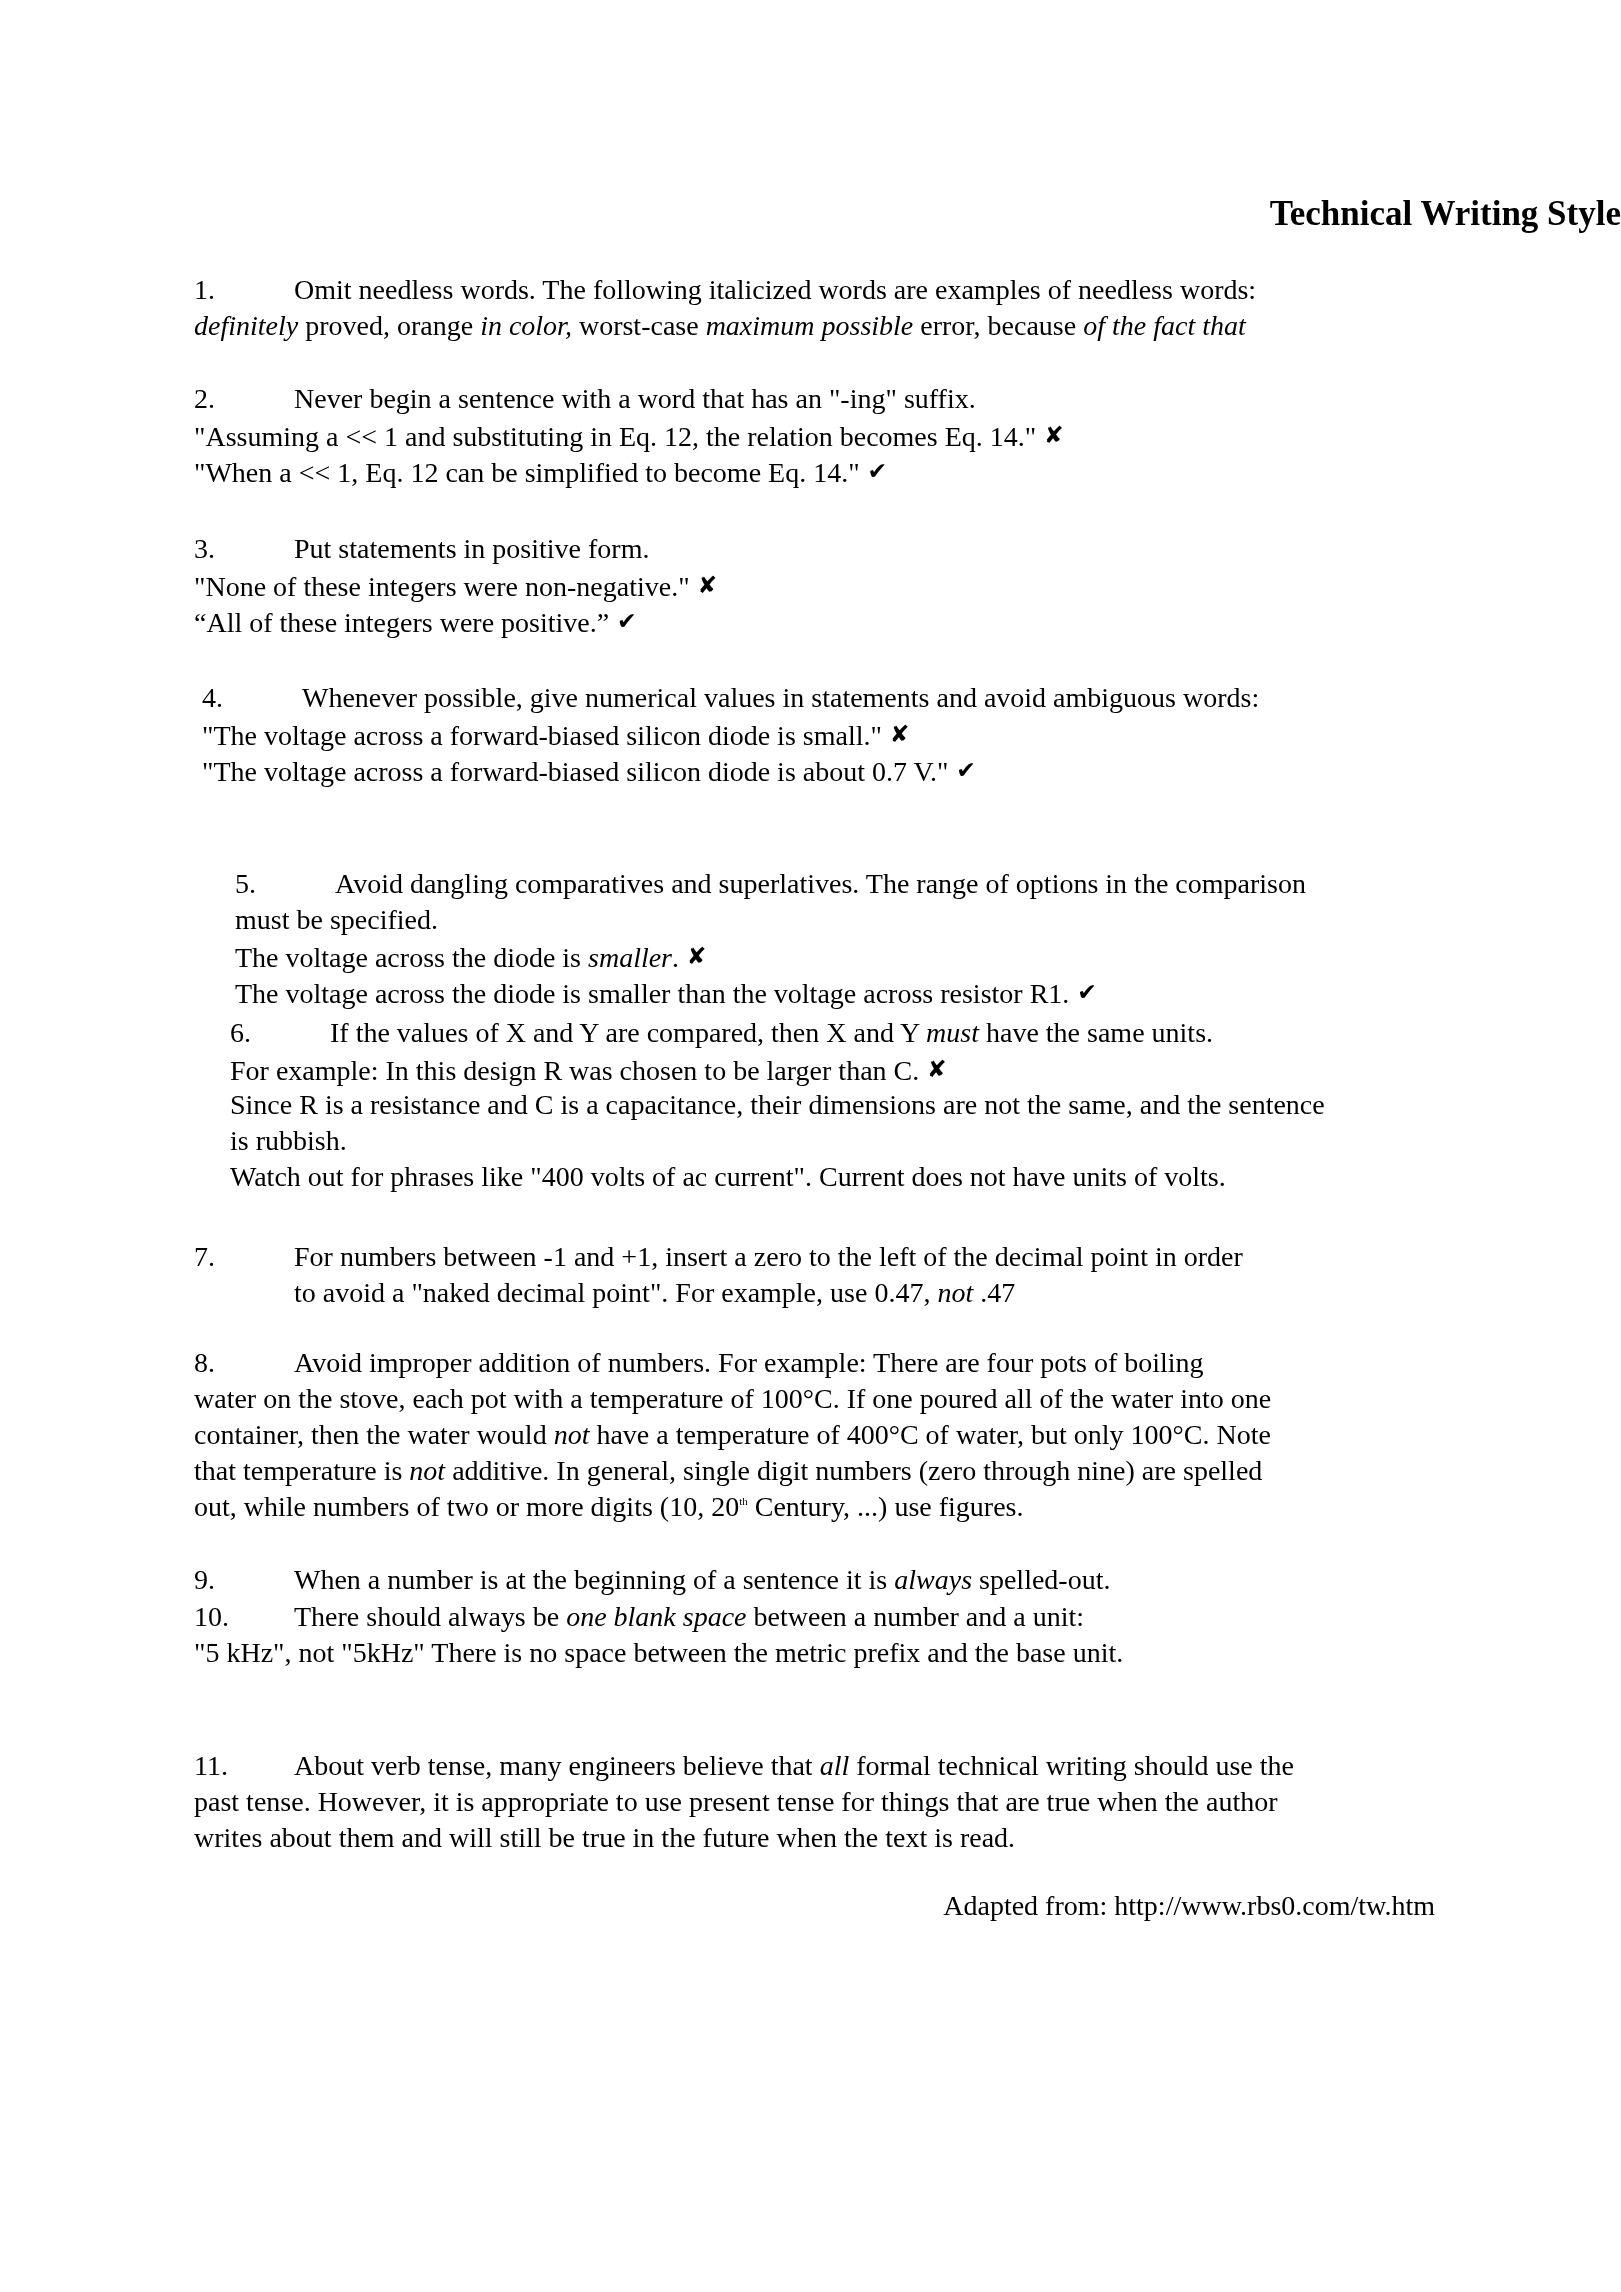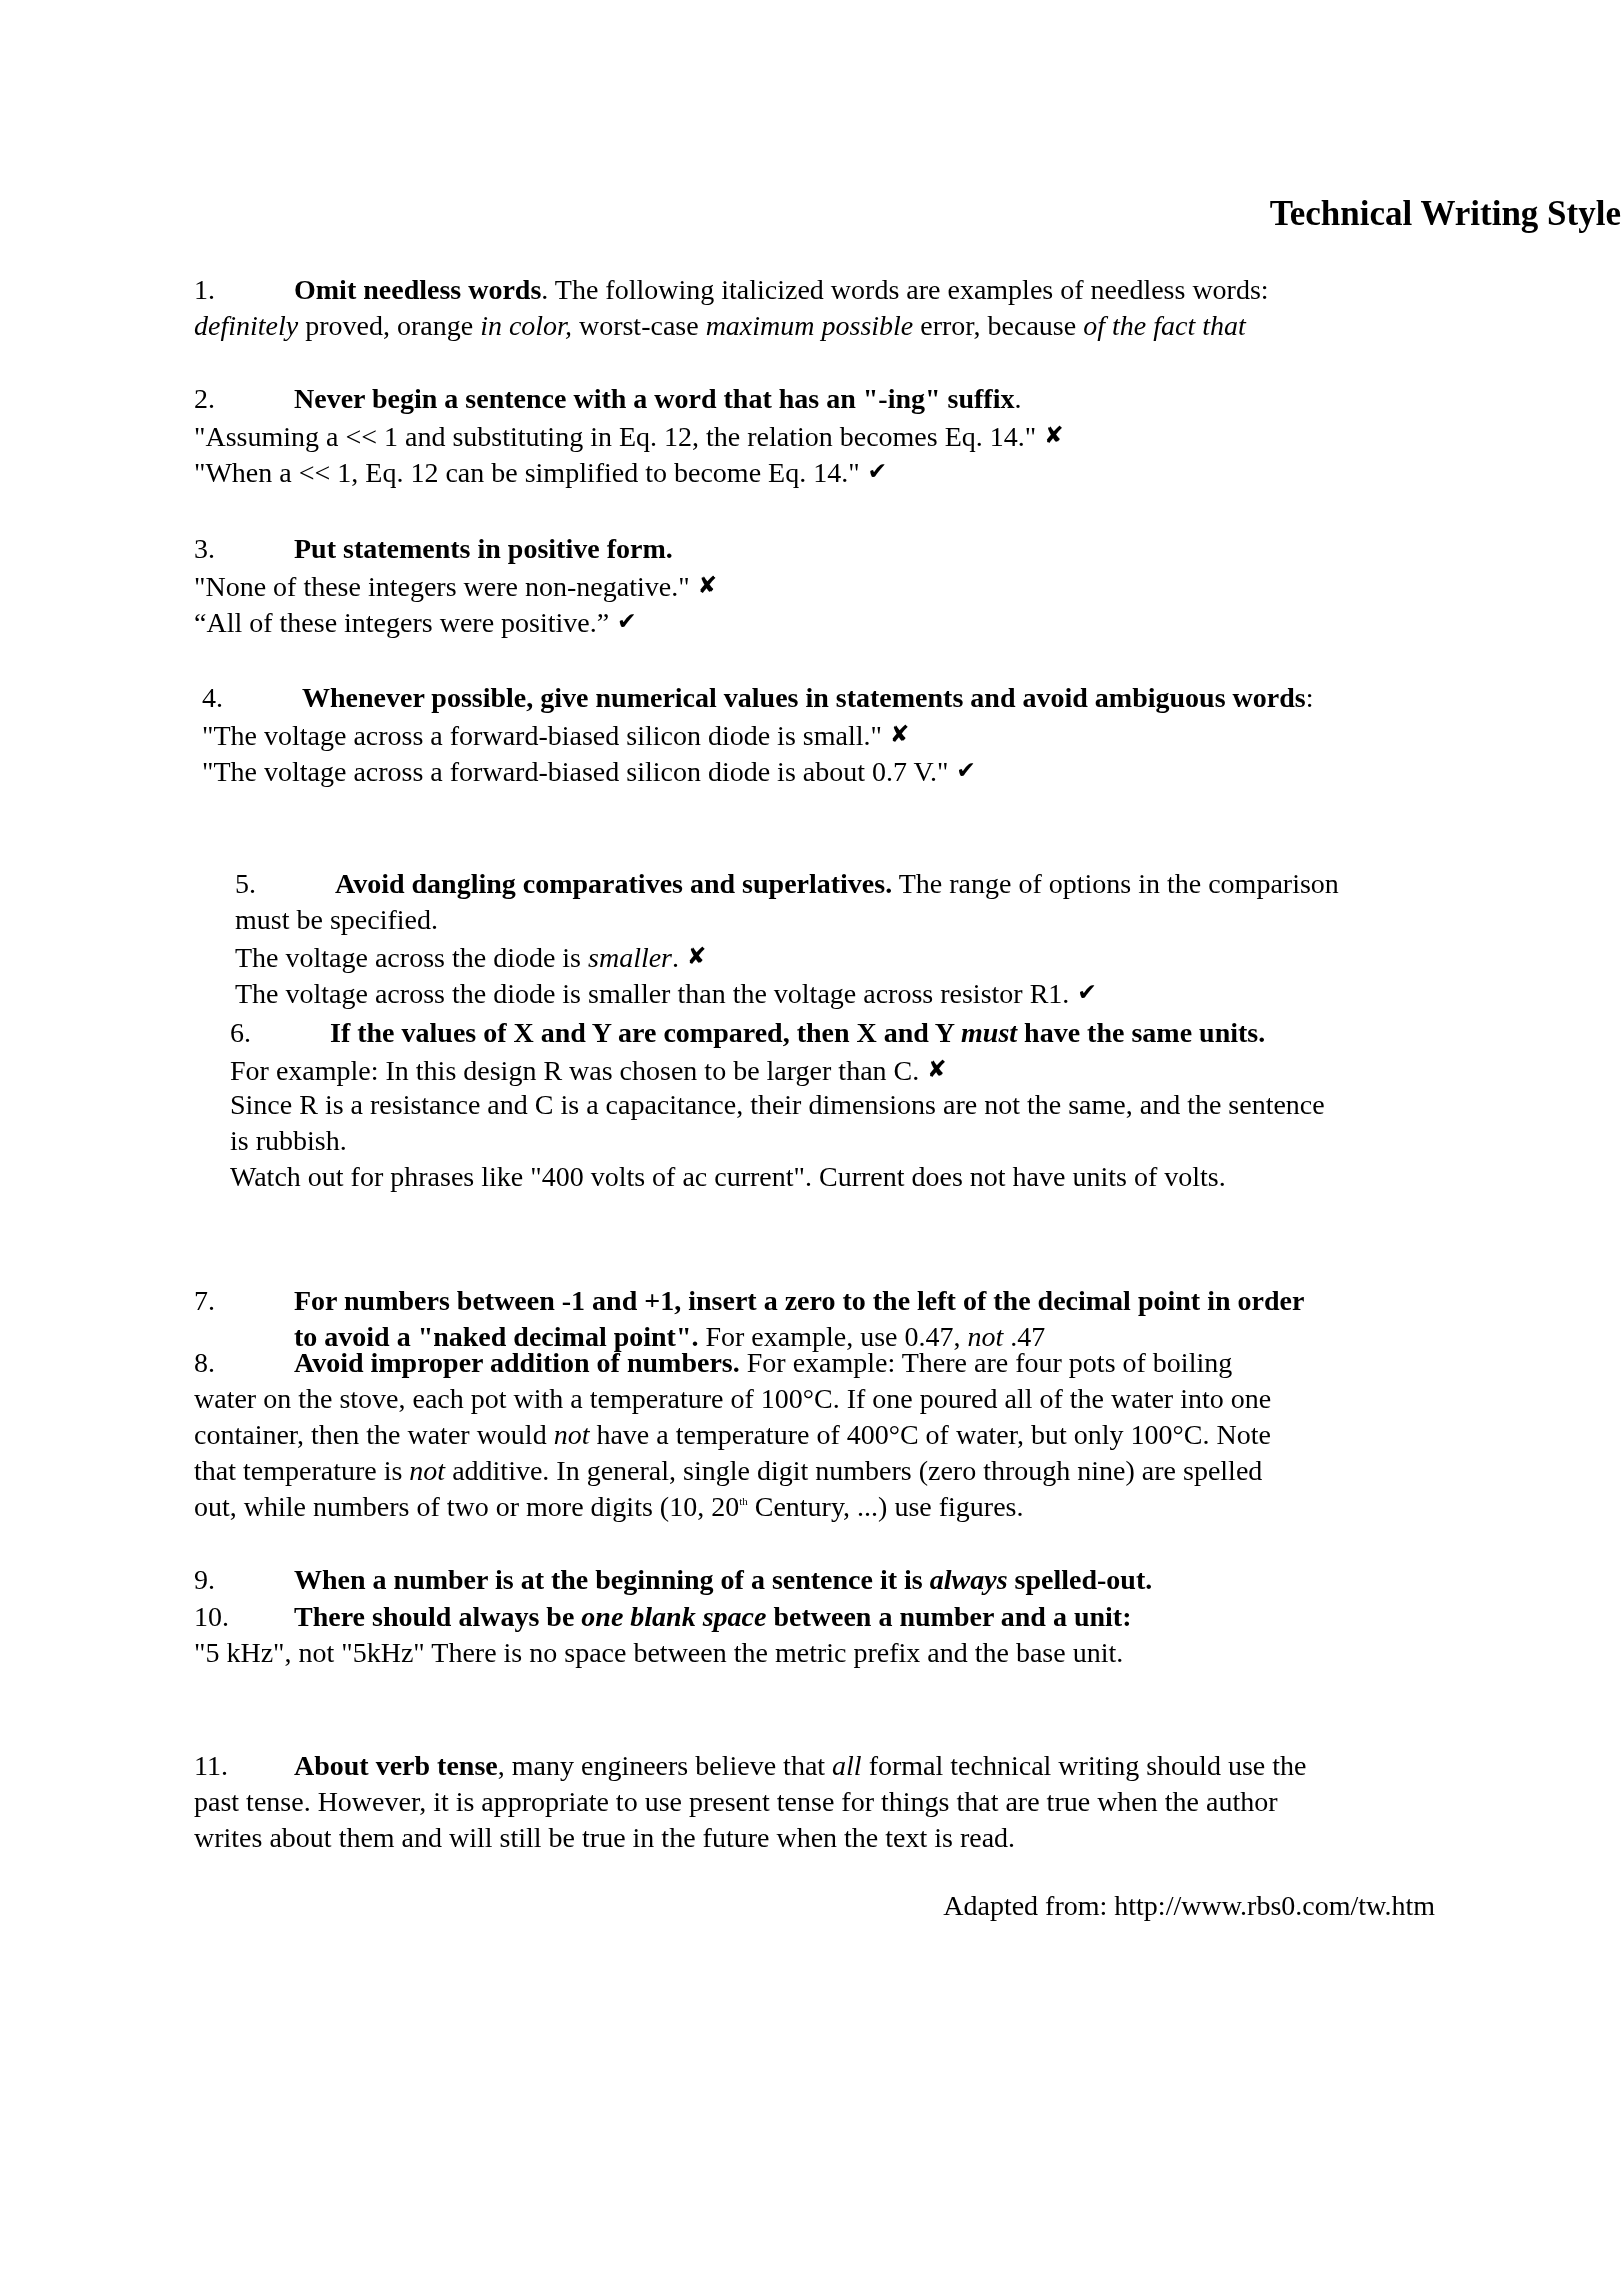--- a/index.html
+++ b/index.html
@@ -45,21 +45,21 @@
   .num {
     display: inline-block;
     width: 100px;
   }
   .hang {
     display: block;
     padding-left: 100px;
     white-space: nowrap;
     height: 36px;
   }
-  b { font-weight: bold; }
+  b { font-weight: normal; }
   i { font-style: italic; }
   .mark {
     display: inline-block;
     font-family: "DejaVu Sans", sans-serif;
     font-weight: bold;
     font-size: 23.5px;
     margin-left: 7.8px;
     vertical-align: 2.9px;
   }
   sup {
@@ -144,21 +144,21 @@
       <span class="num">6.</span><b><span>If the values of X and Y are compared, then X and Y </span><i>must</i><span> have the same units.</span></b>
     </span>
     <span class="line">
       <span>For example: In this design R was chosen to be larger than C.</span><span class="mark">✘</span>
     </span>
     <span class="line">Since R is a resistance and C is a capacitance, their dimensions are not the same, and the sentence</span>
     <span class="line">is rubbish.</span>
     <span class="line">Watch out for phrases like "400 volts of ac current". Current does not have units of volts.</span>
   </div>
 
-  <div class="item" style="top:1239px;margin-top:44px;">
+  <div class="item" style="top:1239px;">
     <span class="line">
       <span class="num">7.</span><b>For numbers between -1 and +1, insert a zero to the left of the decimal point in order</b>
     </span>
     <span class="hang">
       <b>to avoid a "naked decimal point".</b><span> For example, use 0.47, </span><i>not</i><span> .47</span>
     </span>
   </div>
 
   <div class="item" style="top:1345px;">
     <span class="line">

